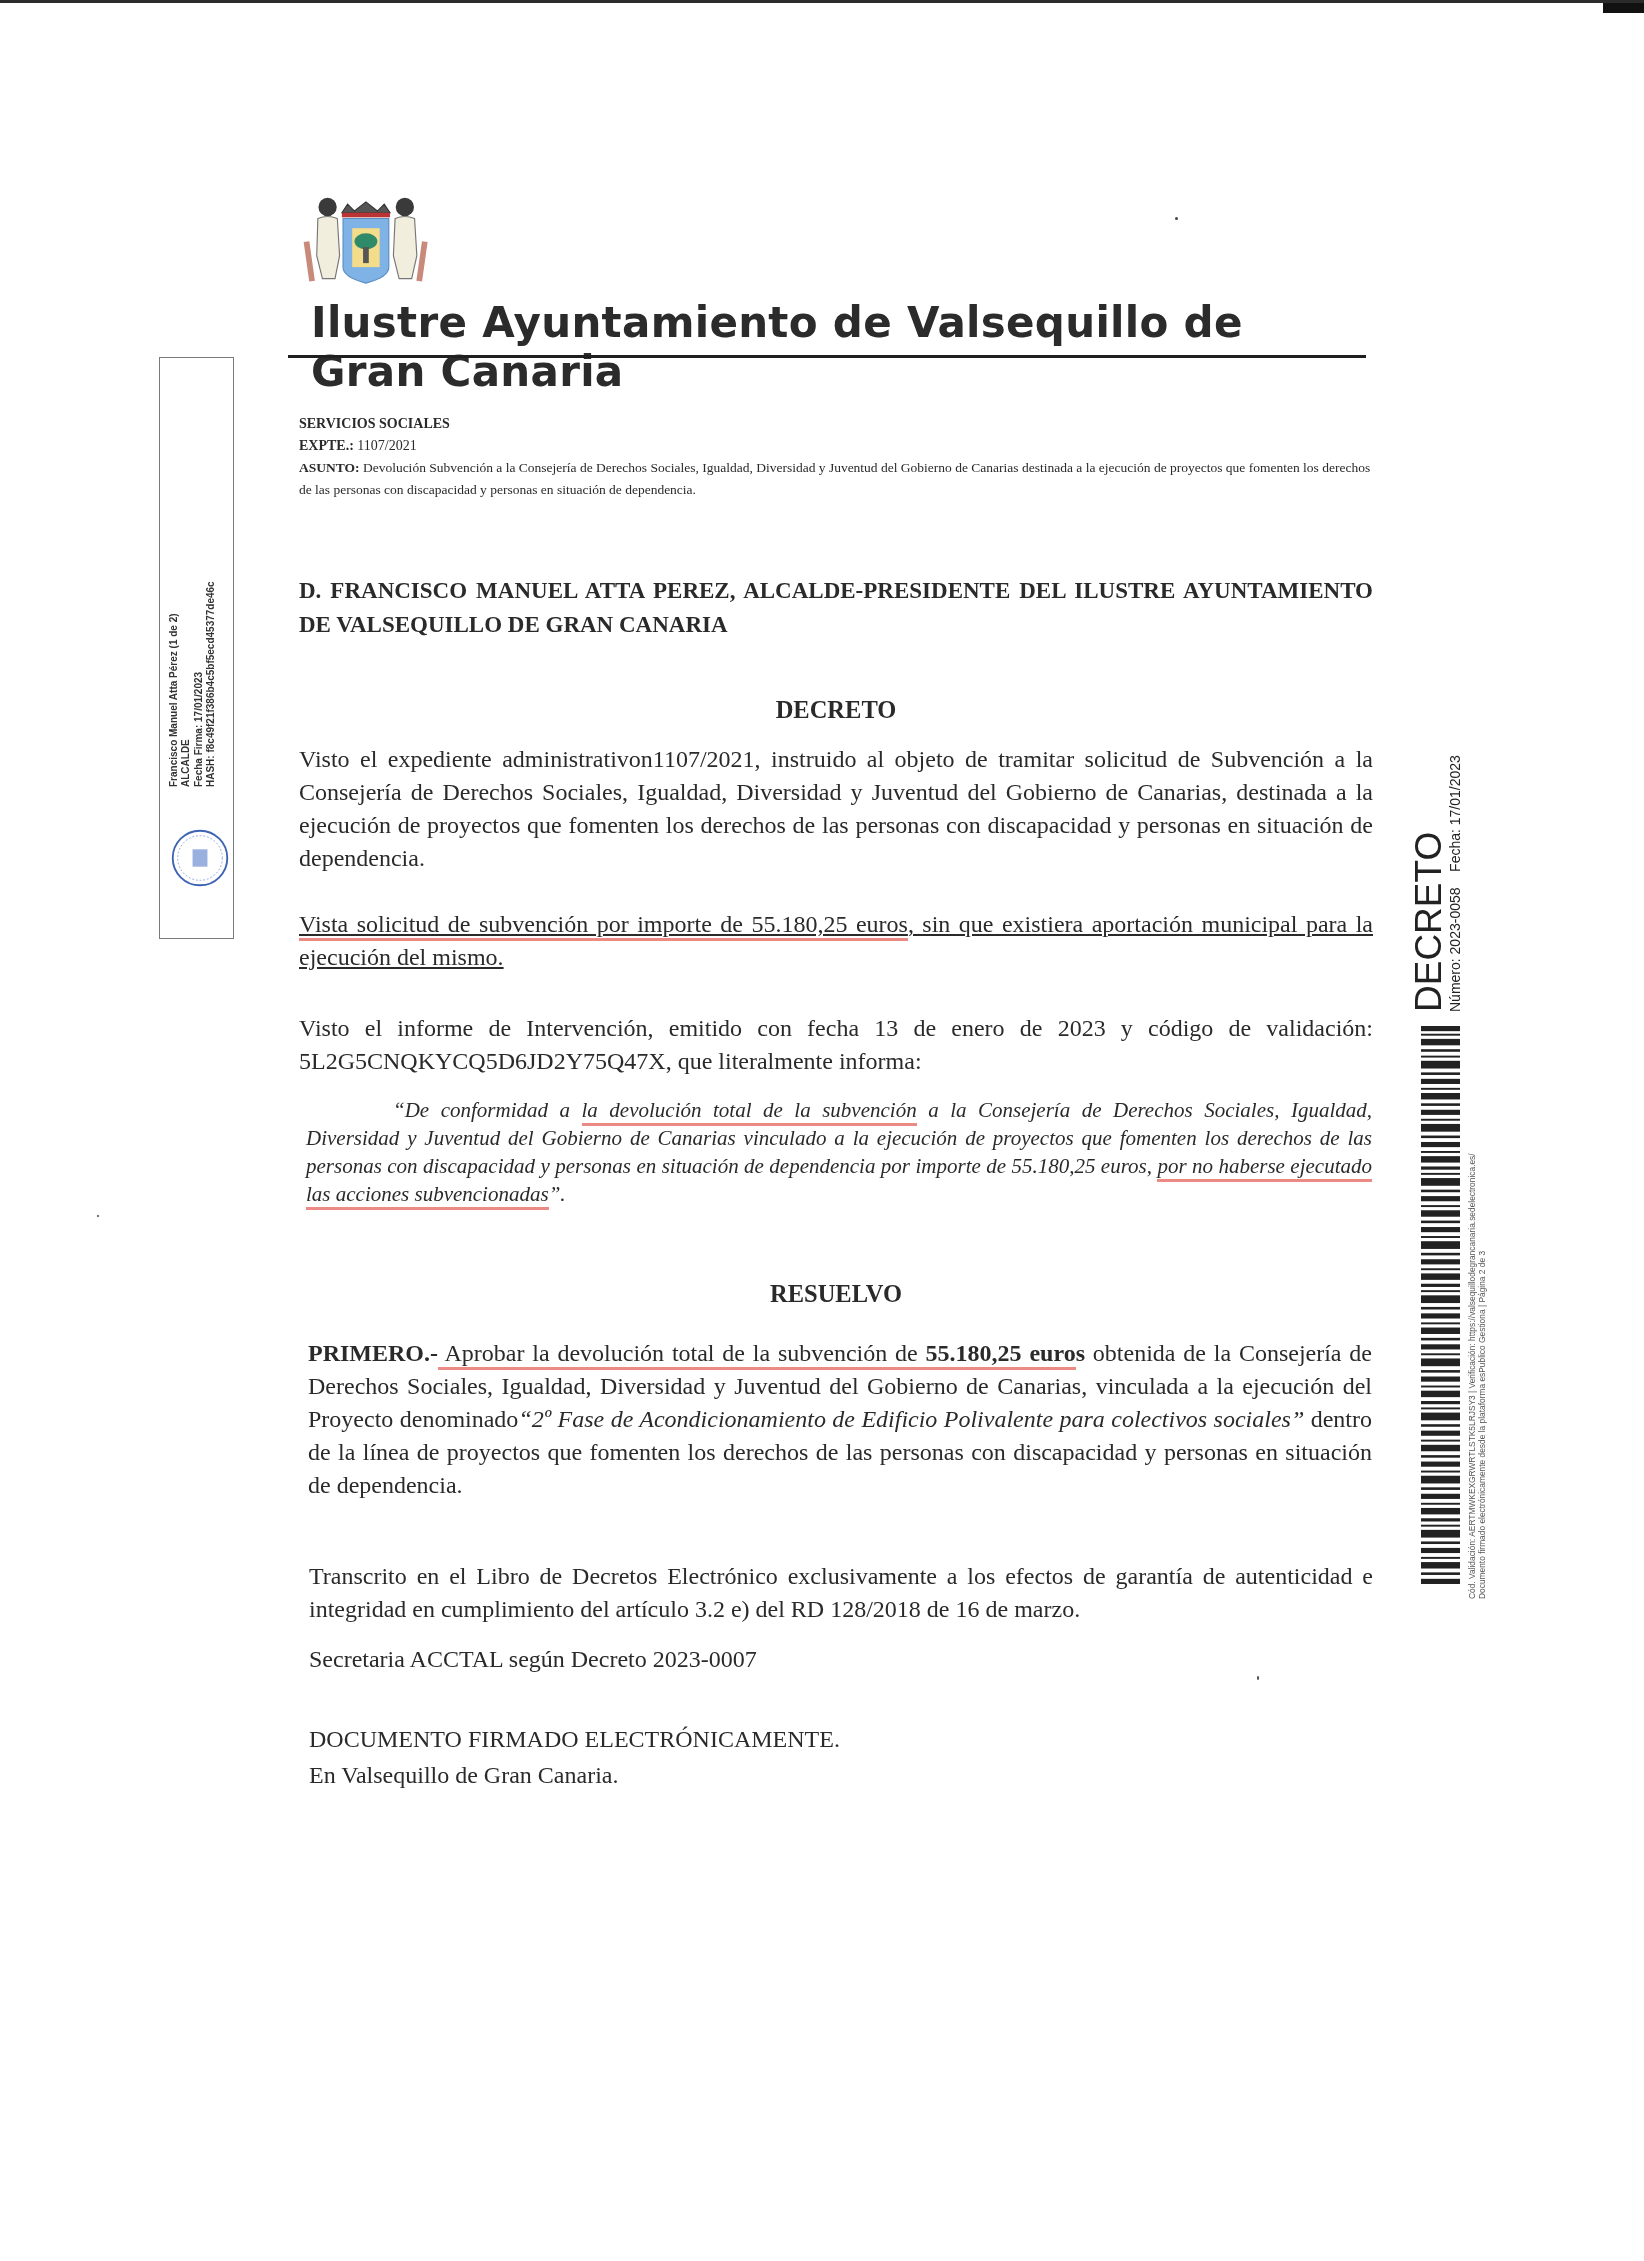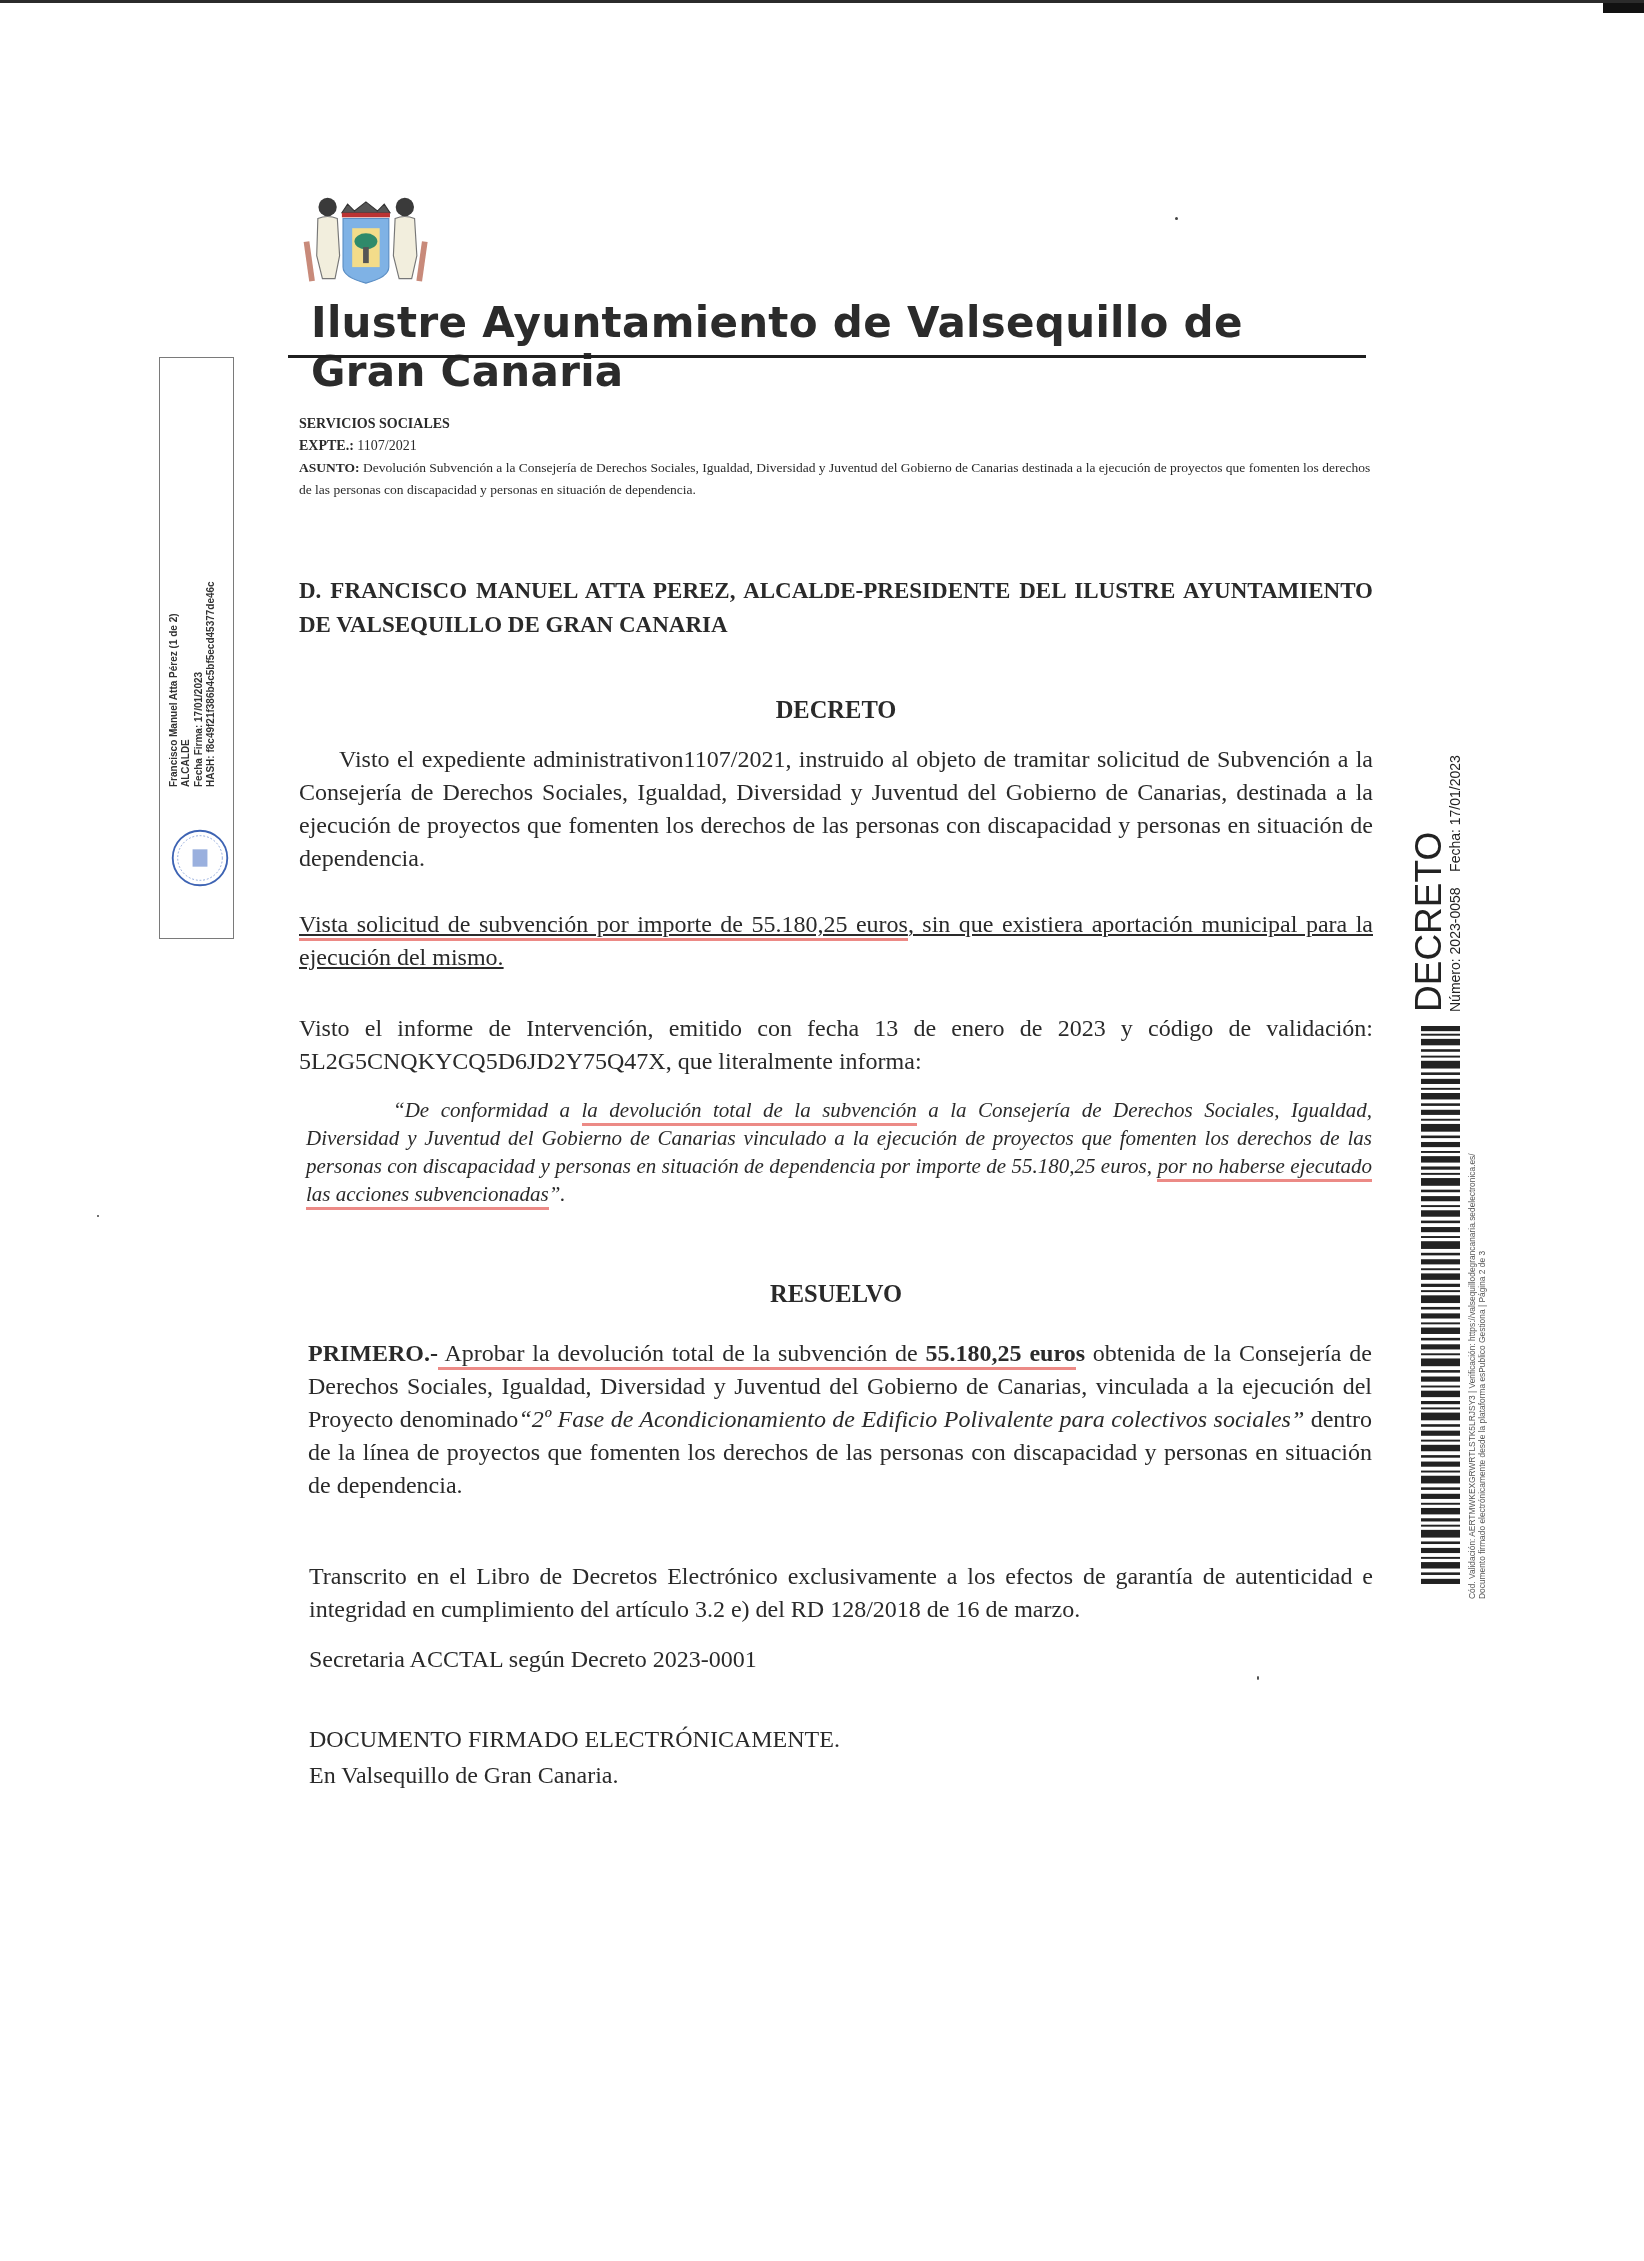--- a/index.html
+++ b/index.html
@@ -51,21 +51,21 @@
   .meta b { font-weight:bold; }
   .meta .asunto { font-size:13.5px; line-height:22px; }
 
   
   .heading-official {
     position:absolute; left:299px; top:574px; width:1074px;
     font-weight:bold; font-size:23px; line-height:34px; text-align:justify; text-align-last:left; color:#2a2a2a;
   }
   .section-title { position:absolute; width:1074px; left:299px; text-align:center; font-weight:bold; font-size:24.5px; color:#2a2a2a; }
   .para { position:absolute; left:299px; width:1074px; font-size:24px; line-height:33px; text-align:justify; color:#2a2a2a; }
-  .para .last-left { text-align-last:left;margin-left:40px; }
+  .para .last-left { text-align-last:left; }
   .quote { position:absolute; left:306px; width:1066px; font-size:21px; line-height:28px; font-style:italic; text-align:justify; color:#2a2a2a; }
   .hl { border-bottom:3.9px solid #ec8a86; padding-bottom:1.3px; }
   .closing { position:absolute; left:309px; width:1064px; font-size:24px; line-height:33px; color:#2a2a2a; }
   .speck { position:absolute; width:3.2px; height:3.2px; background:#444; border-radius:50%; }
 </style>
 </head>
 <body>
 
 <div class="scan-edge-top"></div>
 <div class="scan-edge-corner"></div>
@@ -209,20 +209,20 @@
 
 <div class="para" style="top:1012px;">Visto el informe de Intervención, emitido con fecha 13 de enero de 2023 y código de validación: 5L2G5CNQKYCQ5D6JD2Y75Q47X, que literalmente informa:</div>
 
 <div class="quote" style="top:1096px; text-indent:87px;"><span>“De conformidad a </span><span class="hl">la devolución total de la subvención</span><span> a la Consejería de Derechos Sociales, Igualdad, Diversidad y Juventud del Gobierno de Canarias vinculado a la ejecución de proyectos que fomenten los derechos de las personas con discapacidad y personas en situación de dependencia por importe de 55.180,25 euros, </span><span class="hl">por no haberse ejecutado las acciones subvencionadas</span><span>”.</span></div>
 
 <div class="section-title" style="top:1280px;">RESUELVO</div>
 
 <div class="para" style="top:1337px; left:308px; width:1064px;"><b>PRIMERO.-</b><span class="hl"><span> Aprobar la devolución total de la subvención de </span><b>55.180,25 euro</b></span><b>s</b><span> obtenida de la Consejería de Derechos Sociales, Igualdad, Diversidad y Juventud del Gobierno de Canarias, vinculada a la ejecución del Proyecto denominado</span><i>“2º Fase de Acondicionamiento de Edificio Polivalente para colectivos sociales”</i><span> dentro de la línea de proyectos que fomenten los derechos de las personas con discapacidad y personas en situación de dependencia.</span></div>
 
 <div class="para" style="top:1560px; left:309px; width:1064px;">Transcrito en el Libro de Decretos Electrónico exclusivamente a los efectos de garantía de autenticidad e integridad en cumplimiento del artículo 3.2 e) del RD 128/2018 de 16 de marzo.</div>
-<div class="closing" style="top:1643px;">Secretaria ACCTAL según Decreto 2023-0001</div>
+<div class="closing" style="top:1643px;">Secretaria ACCTAL según Decreto 2023-0007</div>
 <div class="closing" style="top:1759px;">En Valsequillo de Gran Canaria.</div>
 <div class="closing" style="top:1723px;">DOCUMENTO FIRMADO ELECTRÓNICAMENTE.</div>
 
 <div class="speck" style="left:1175px; top:217px;"></div>
 <div class="speck" style="left:97px; top:1215px; width:1.9px; height:1.9px;"></div>
 <div class="speck" style="left:1257px; top:1676px; width:1.9px; height:3.9px;"></div>
 
 
 </body></html>

